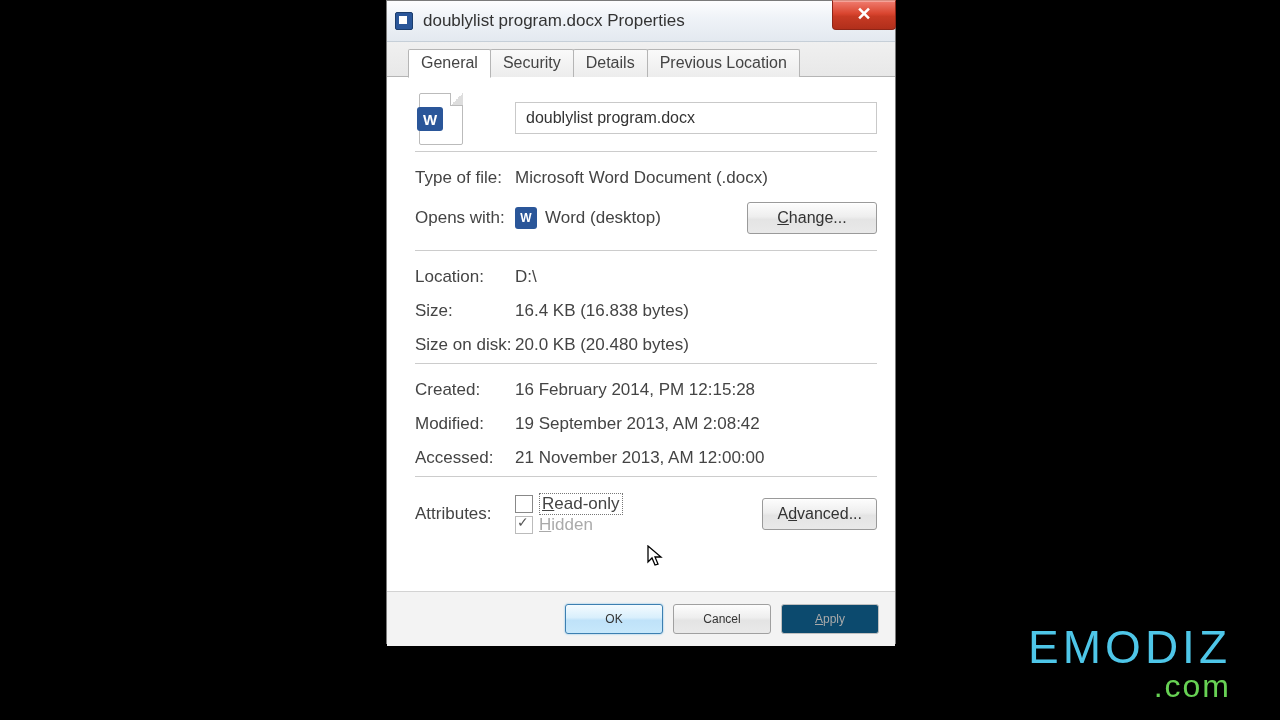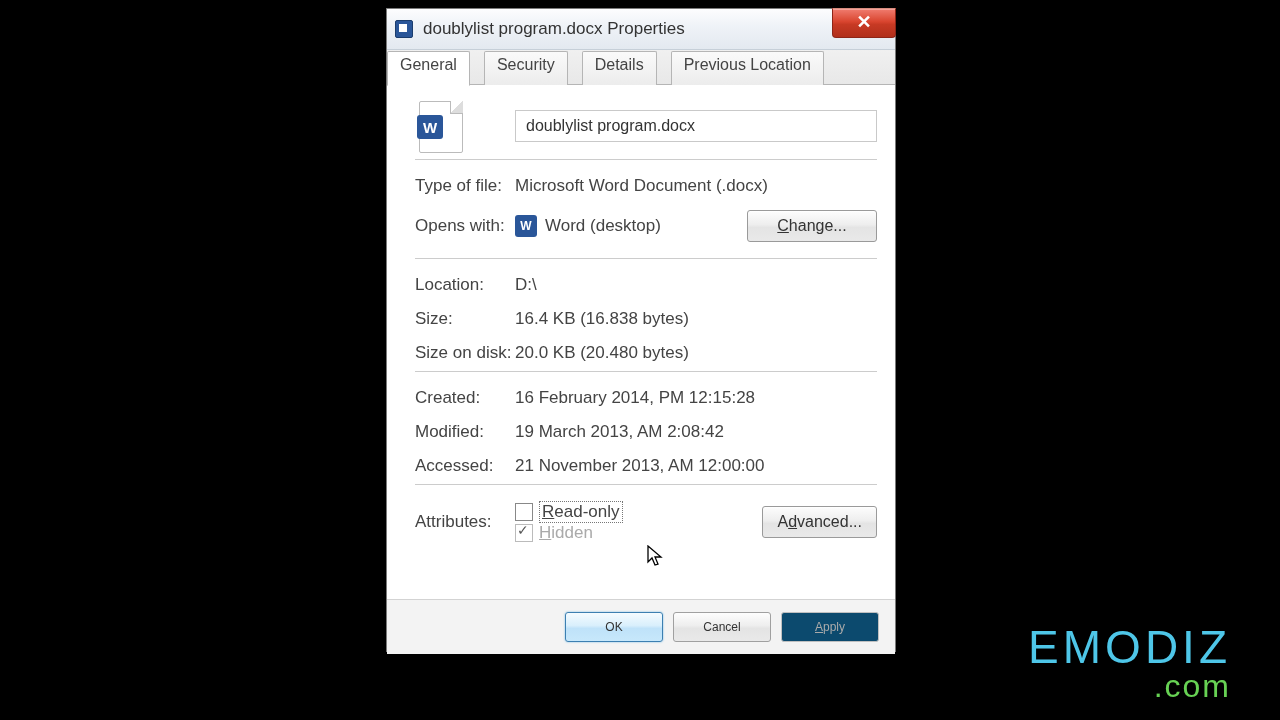--- a/index.html
+++ b/index.html
@@ -34,21 +34,21 @@
     color: #67d254;
     font-size: 32px;
     font-weight: 400;
     letter-spacing: 2px;
   }
 
   
   .dialog {
     position: absolute;
     left: 386px;
-    top: 8px;
+    top: 0px;
     width: 510px;
     height: 644px;
     background: #fff;
     border: 1px solid #7a7a7a;
     box-shadow: 0 0 8px rgba(0,0,0,0.6);
     box-sizing: border-box;
   }
 
   
   .titlebar {
@@ -97,26 +97,26 @@
     color: #fff;
     font-size: 18px;
     font-weight: bold;
     box-shadow: inset 0 1px 0 rgba(255,255,255,0.3);
   }
   .close-btn span { transform: translateY(-1px); }
 
   
   .tab-row {
     display: flex;
-    padding-left: 0;
+    align-items: flex-end;
+    padding-left: 21px;
     height: 34px;
     background: linear-gradient(to bottom, #f0f0f0, #e8e8e8);
     border-bottom: 1px solid #b5b5b5;
     position: relative;
-    gap: 15px;
   }
   .tab {
     padding: 4px 12px 5px 12px;
     font-size: 16px;
     color: #444;
     border: 1px solid #b5b5b5;
     border-bottom: none;
     background: linear-gradient(to bottom, #fafafa, #ececec);
     margin-right: -1px;
     position: relative;
@@ -377,21 +377,21 @@
 
     <hr class="sep">
 
     <div class="row">
       <div class="label">Created:</div>
       <div class="value">16 February 2014, PM 12:15:28</div>
     </div>
 
     <div class="row">
       <div class="label">Modified:</div>
-      <div class="value">19 March 2013, AM 2:08:42</div>
+      <div class="value">19 September 2013, AM 2:08:42</div>
     </div>
 
     <div class="row" style="margin-bottom:8px;">
       <div class="label">Accessed:</div>
       <div class="value">21 November 2013, AM 12:00:00</div>
     </div>
 
     <hr class="sep">
 
     <div class="row">

